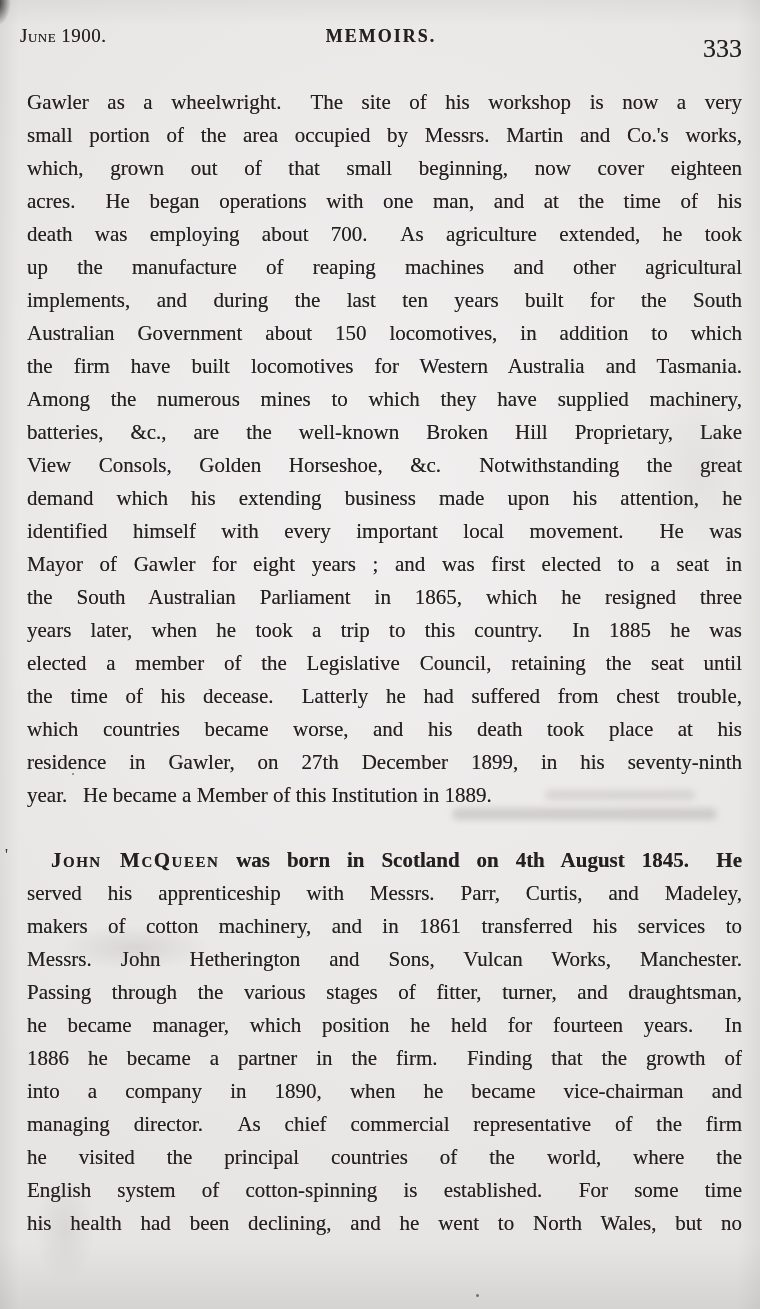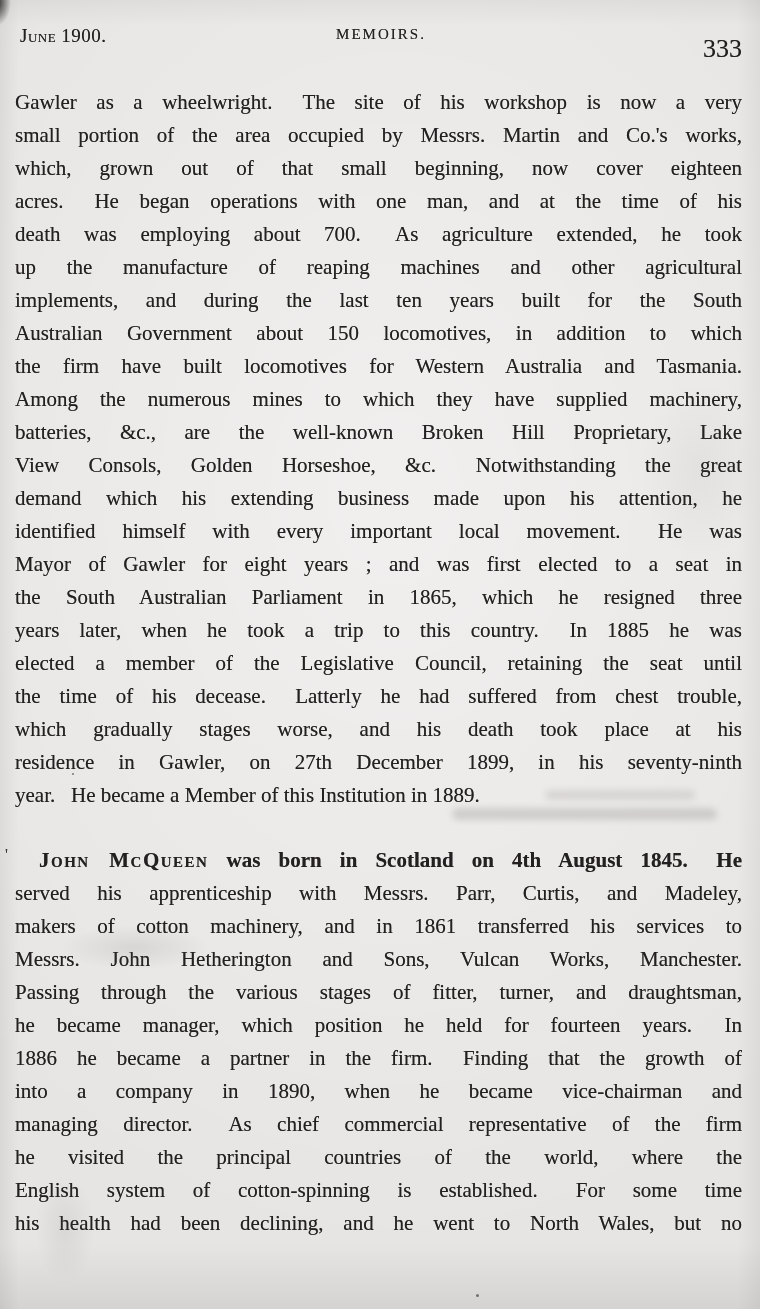--- a/index.html
+++ b/index.html
@@ -24,41 +24,42 @@
   .header {
     position: absolute; top: 22px; left: 20px; right: 18px; height: 30px;
   }
   .header-date {
     position: absolute; left: 0; top: 3px;
     font-variant: small-caps;
     font-size: 19px; letter-spacing: 0.5px; text-align: center;
   }
   .header-title {
     position: absolute; left: 50%; top: 4px; transform: translateX(-50%);
-    font-size: 15px; letter-spacing: 2px; font-weight: normal;
+    font-size: 18px; letter-spacing: 2px; font-weight: bold;
   }
   .header-page {
     position: absolute; right: 0; top: -2px;
     font-size: 26px;
     margin-top: 14px;
   }
   
   .body-text {
     position: absolute; top: 86px; left: 15px; width: 727px;
     font-size: 21px;
   }
   .para { position: relative; }
   .para.gap { margin-top: 32px; }
   .line {
     height: 33px; line-height: 33px;
     text-align: justify;
     -moz-text-align-last: justify;
     text-align-last: justify;
     overflow: hidden;
     white-space: nowrap;
+    margin-left: 12px;
   }
   .line { white-space: normal; }
   .line.last {
     -moz-text-align-last: left;
     text-align-last: left;
   }
   .line.indent { text-indent: 24px; font-weight: bold; }
   .lead { font-variant: small-caps; letter-spacing: 1.5px; }
   .margin-mark {
     position: absolute; left: -10px; top: 2px;
@@ -121,21 +122,21 @@
         <div class="line">Among the numerous mines to which they have supplied machinery,</div>
         <div class="line">batteries, &amp;c., are the well-known Broken Hill Proprietary, Lake</div>
         <div class="line">View Consols, Golden Horseshoe, &amp;c.  Notwithstanding the great</div>
         <div class="line">demand which his extending business made upon his attention, he</div>
         <div class="line">identified himself with every important local movement.  He was</div>
         <div class="line">Mayor of Gawler for eight years ; and was first elected to a seat in</div>
         <div class="line">the South Australian Parliament in 1865, which he resigned three</div>
         <div class="line">years later, when he took a trip to this country.  In 1885 he was</div>
         <div class="line">elected a member of the Legislative Council, retaining the seat until</div>
         <div class="line">the time of his decease.  Latterly he had suffered from chest trouble,</div>
-        <div class="line">which gradually stages worse, and his death took place at his</div>
+        <div class="line">which countries became worse, and his death took place at his</div>
         <div class="line">residence in Gawler, on 27th December 1899, in his seventy-ninth</div>
         <div class="line last">year.  He became a Member of this Institution in 1889.</div>
       </div>
       <div class="para gap">
         <span class="margin-mark">'</span>
         <div class="line indent"><span class="lead">John McQueen</span> was born in Scotland on 4th August 1845.  He</div>
         <div class="line">served his apprenticeship with Messrs. Parr, Curtis, and Madeley,</div>
         <div class="line">makers of cotton machinery, and in 1861 transferred his services to</div>
         <div class="line">Messrs. John Hetherington and Sons, Vulcan Works, Manchester.</div>
         <div class="line">Passing through the various stages of fitter, turner, and draughtsman,</div>

